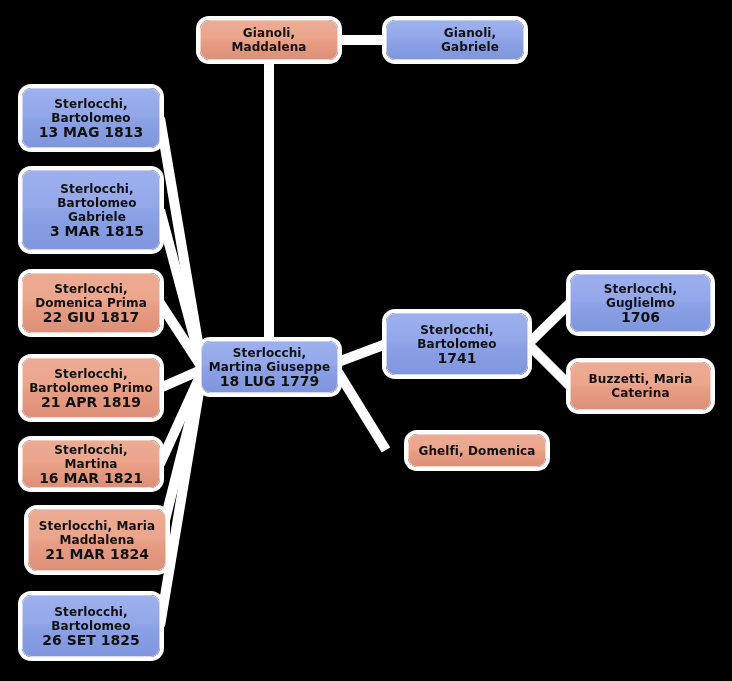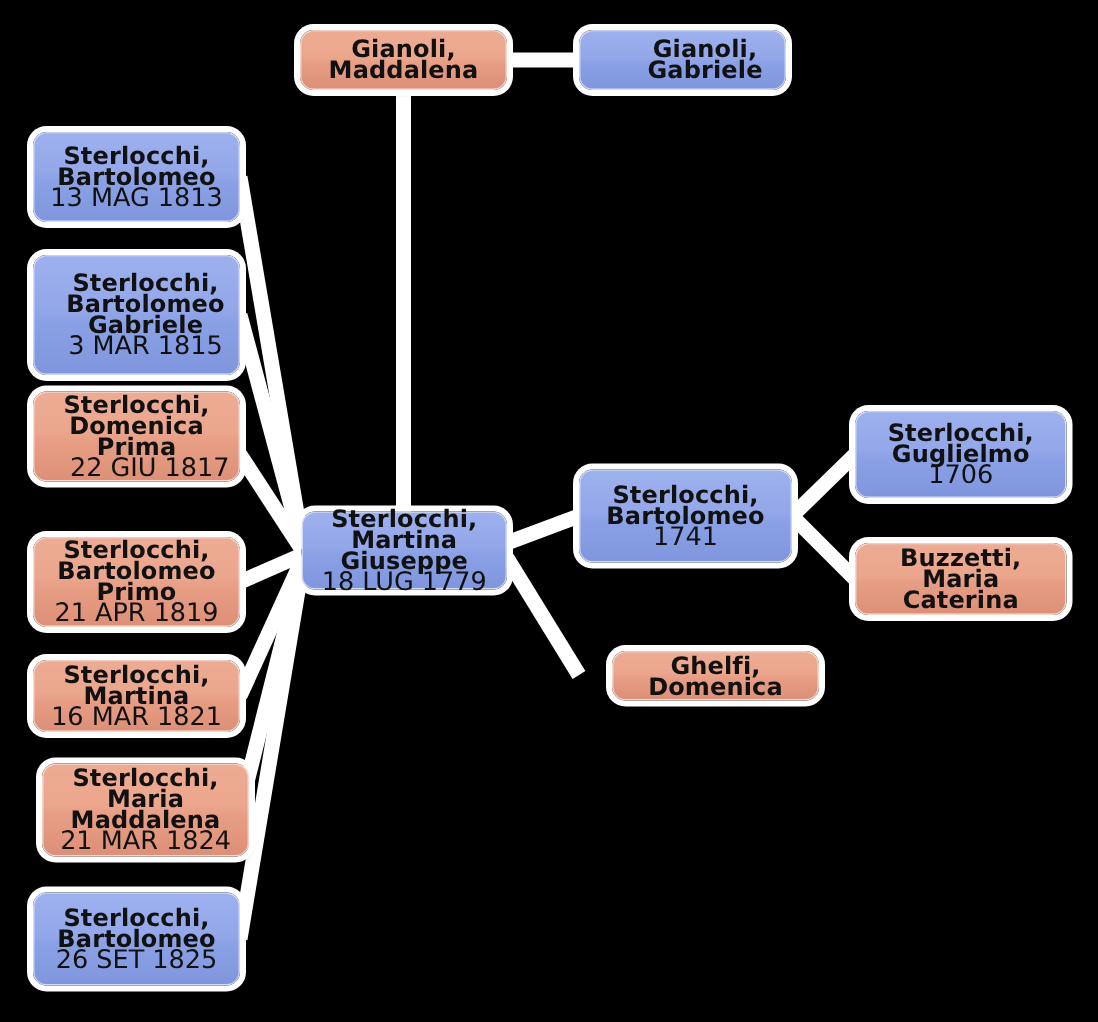--- a/index.html
+++ b/index.html
@@ -38,28 +38,28 @@
     z-index: 5;
   }
   .node.male {
     background: linear-gradient(to bottom, #9db0ee 0%, #93a7e9 45%, #8ba1e6 55%, #7f95dd 100%);
   }
   .node.female {
     background: linear-gradient(to bottom, #edab93 0%, #eba68d 45%, #e79e85 55%, #dd8f77 100%);
   }
   .node .nm {
     font-weight: bold;
-    font-size: 16px;
+    font-size: 12px;
     line-height: 14px;
     letter-spacing: 0.1px;
     padding: 0 6px;
   }
   .node .dt {
-    font-weight: normal;
-    font-size: 17px;
+    font-weight: bold;
+    font-size: 14px;
     line-height: 14px;
     padding: 0 6px;
   }
   .node .nm:empty, .node .dt:empty { display: none; }
 </style>
 </head>
 <body>
 
 <div id="canvas">
   <svg class="edge-layer" id="edge-layer" width="732" height="681" viewBox="0 0 732 681">
@@ -85,21 +85,21 @@
         <div class="nm">Gianoli, Gabriele</div>
       </div>
       <div class="node male" style="left: 22px; top: 88px; width: 138px; height: 60px;">
         <div class="nm">Sterlocchi, Bartolomeo</div>
         <div class="dt">13 MAG 1813</div>
       </div>
       <div class="node male" style="left: 22px; top: 170px; width: 138px; height: 80px; padding-left: 12px;">
         <div class="nm">Sterlocchi, Bartolomeo Gabriele</div>
         <div class="dt">3 MAR 1815</div>
       </div>
-      <div class="node female" style="left: 22px; top: 261px; width: 138px; height: 60px; align-items: flex-end;">
+      <div class="node female" style="left: 22px; top: 273px; width: 138px; height: 60px;">
         <div class="nm">Sterlocchi, Domenica Prima</div>
         <div class="dt">22 GIU 1817</div>
       </div>
       <div class="node female" style="left: 22px; top: 358px; width: 138px; height: 60px; justify-content: center;">
         <div class="nm">Sterlocchi, Bartolomeo Primo</div>
         <div class="dt">21 APR 1819</div>
       </div>
       <div class="node female" style="left: 22px; top: 440px; width: 138px; height: 48px;">
         <div class="nm">Sterlocchi, Martina</div>
         <div class="dt">16 MAR 1821</div>

